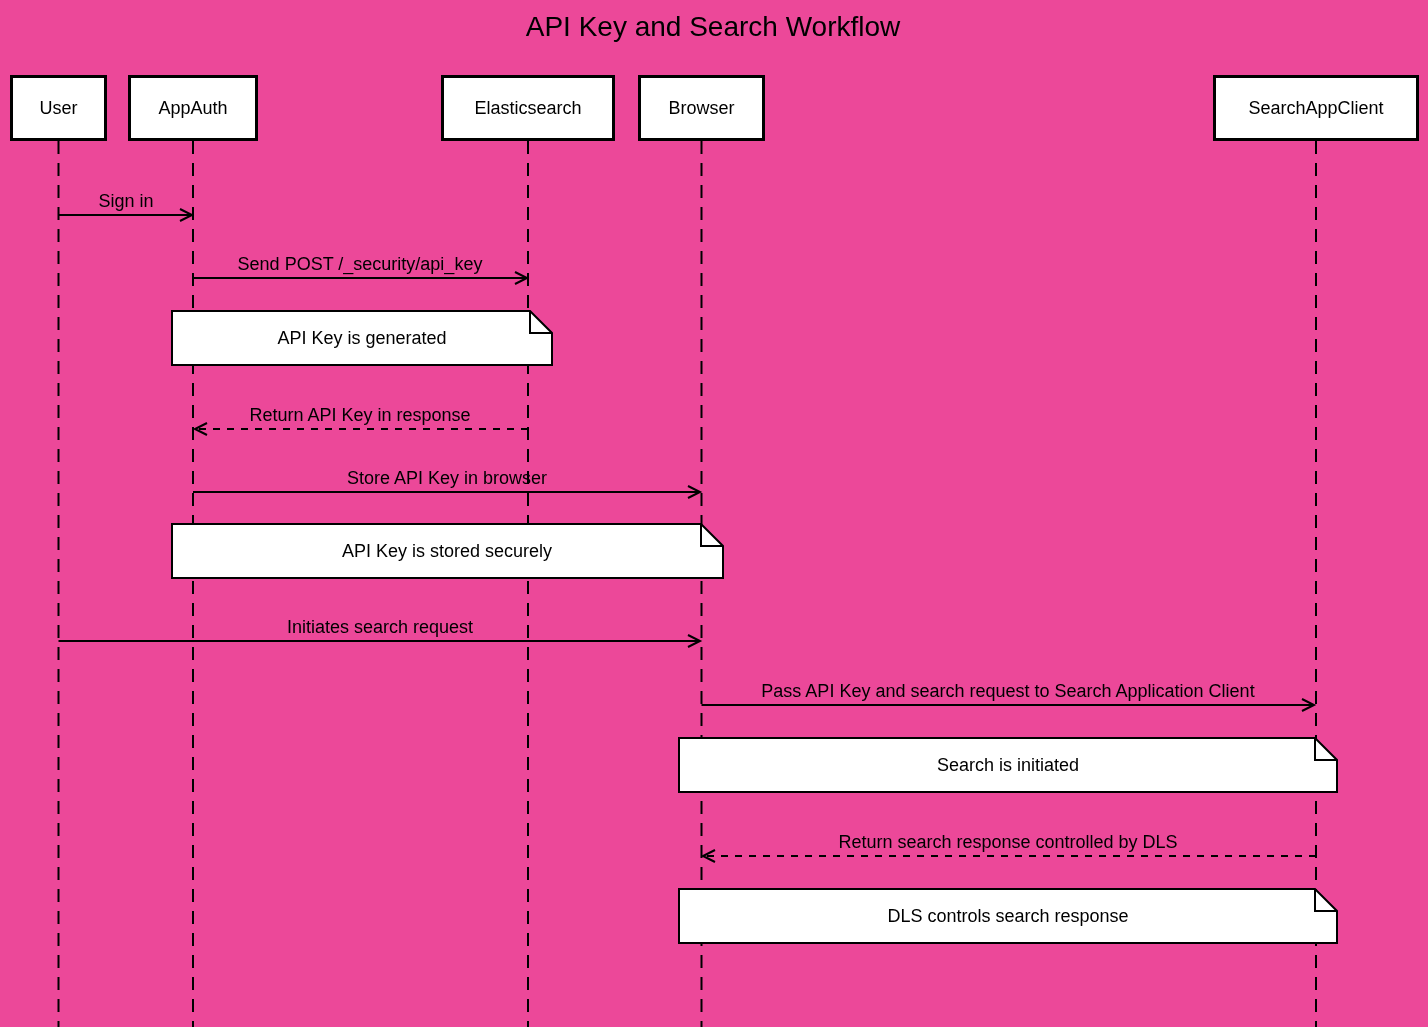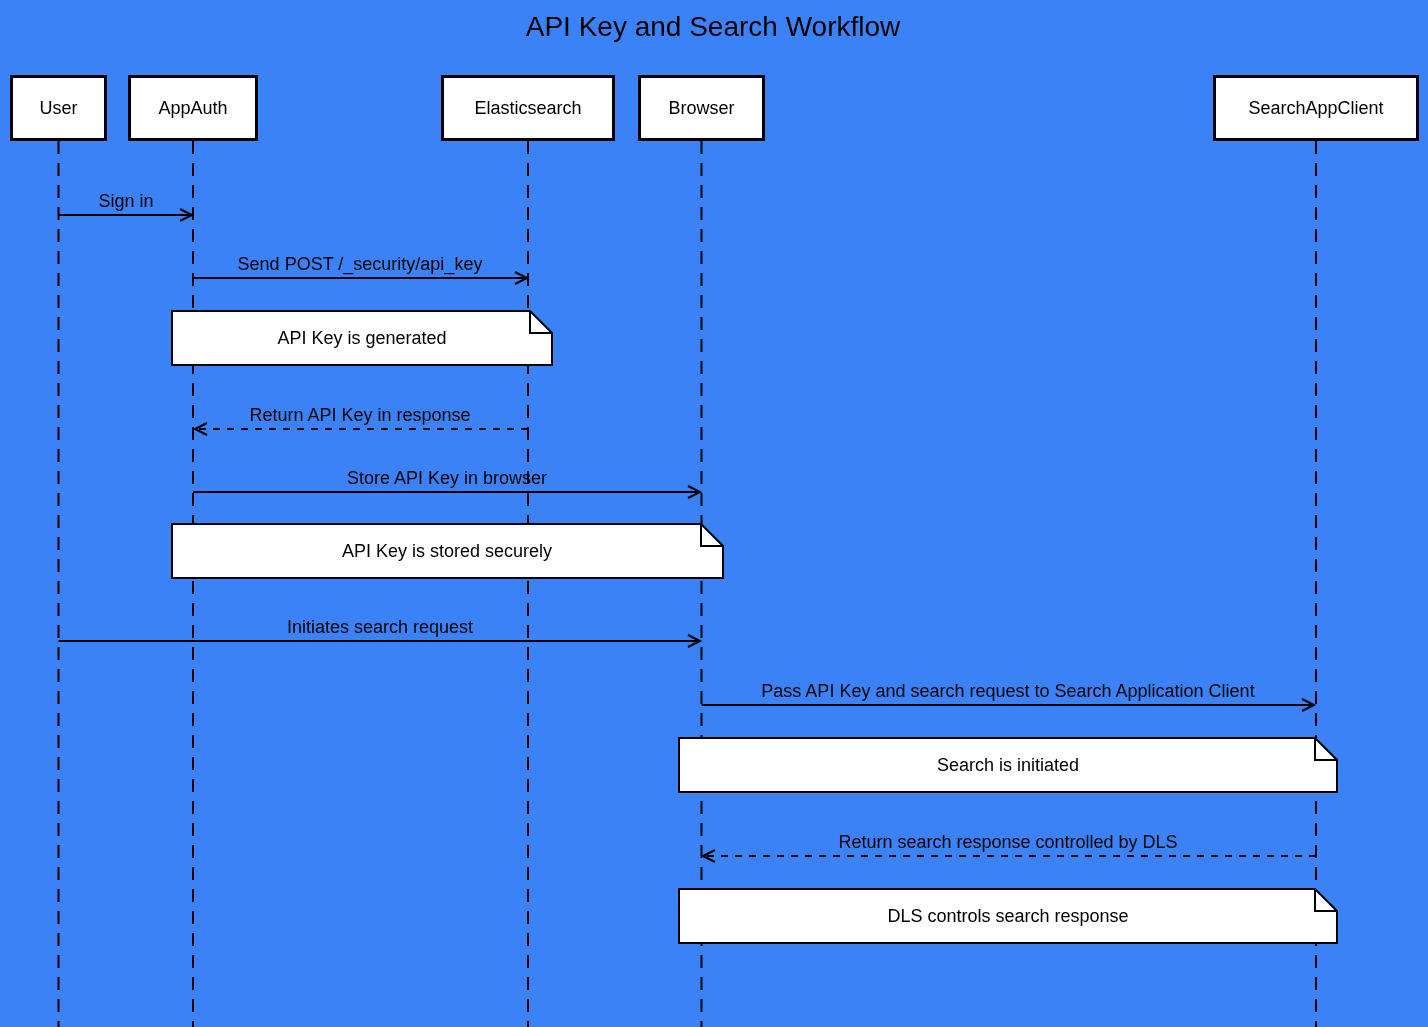--- a/index.html
+++ b/index.html
@@ -4,21 +4,21 @@
 <style>
   html, body {
     margin: 0;
     padding: 0;
     background: #ffffff;
   }
   .diagram-canvas {
     position: relative;
     width: 1428px;
     height: 1027px;
-    background: #3b82f6;
+    background: #ec4899;
     overflow: hidden;
   }
   svg text {
     font-family: "Liberation Sans", sans-serif;
     fill: #000000;
   }
   .title-text {
     font-size: 28px;
   }
   .actor-text, .msg-text, .note-text {

